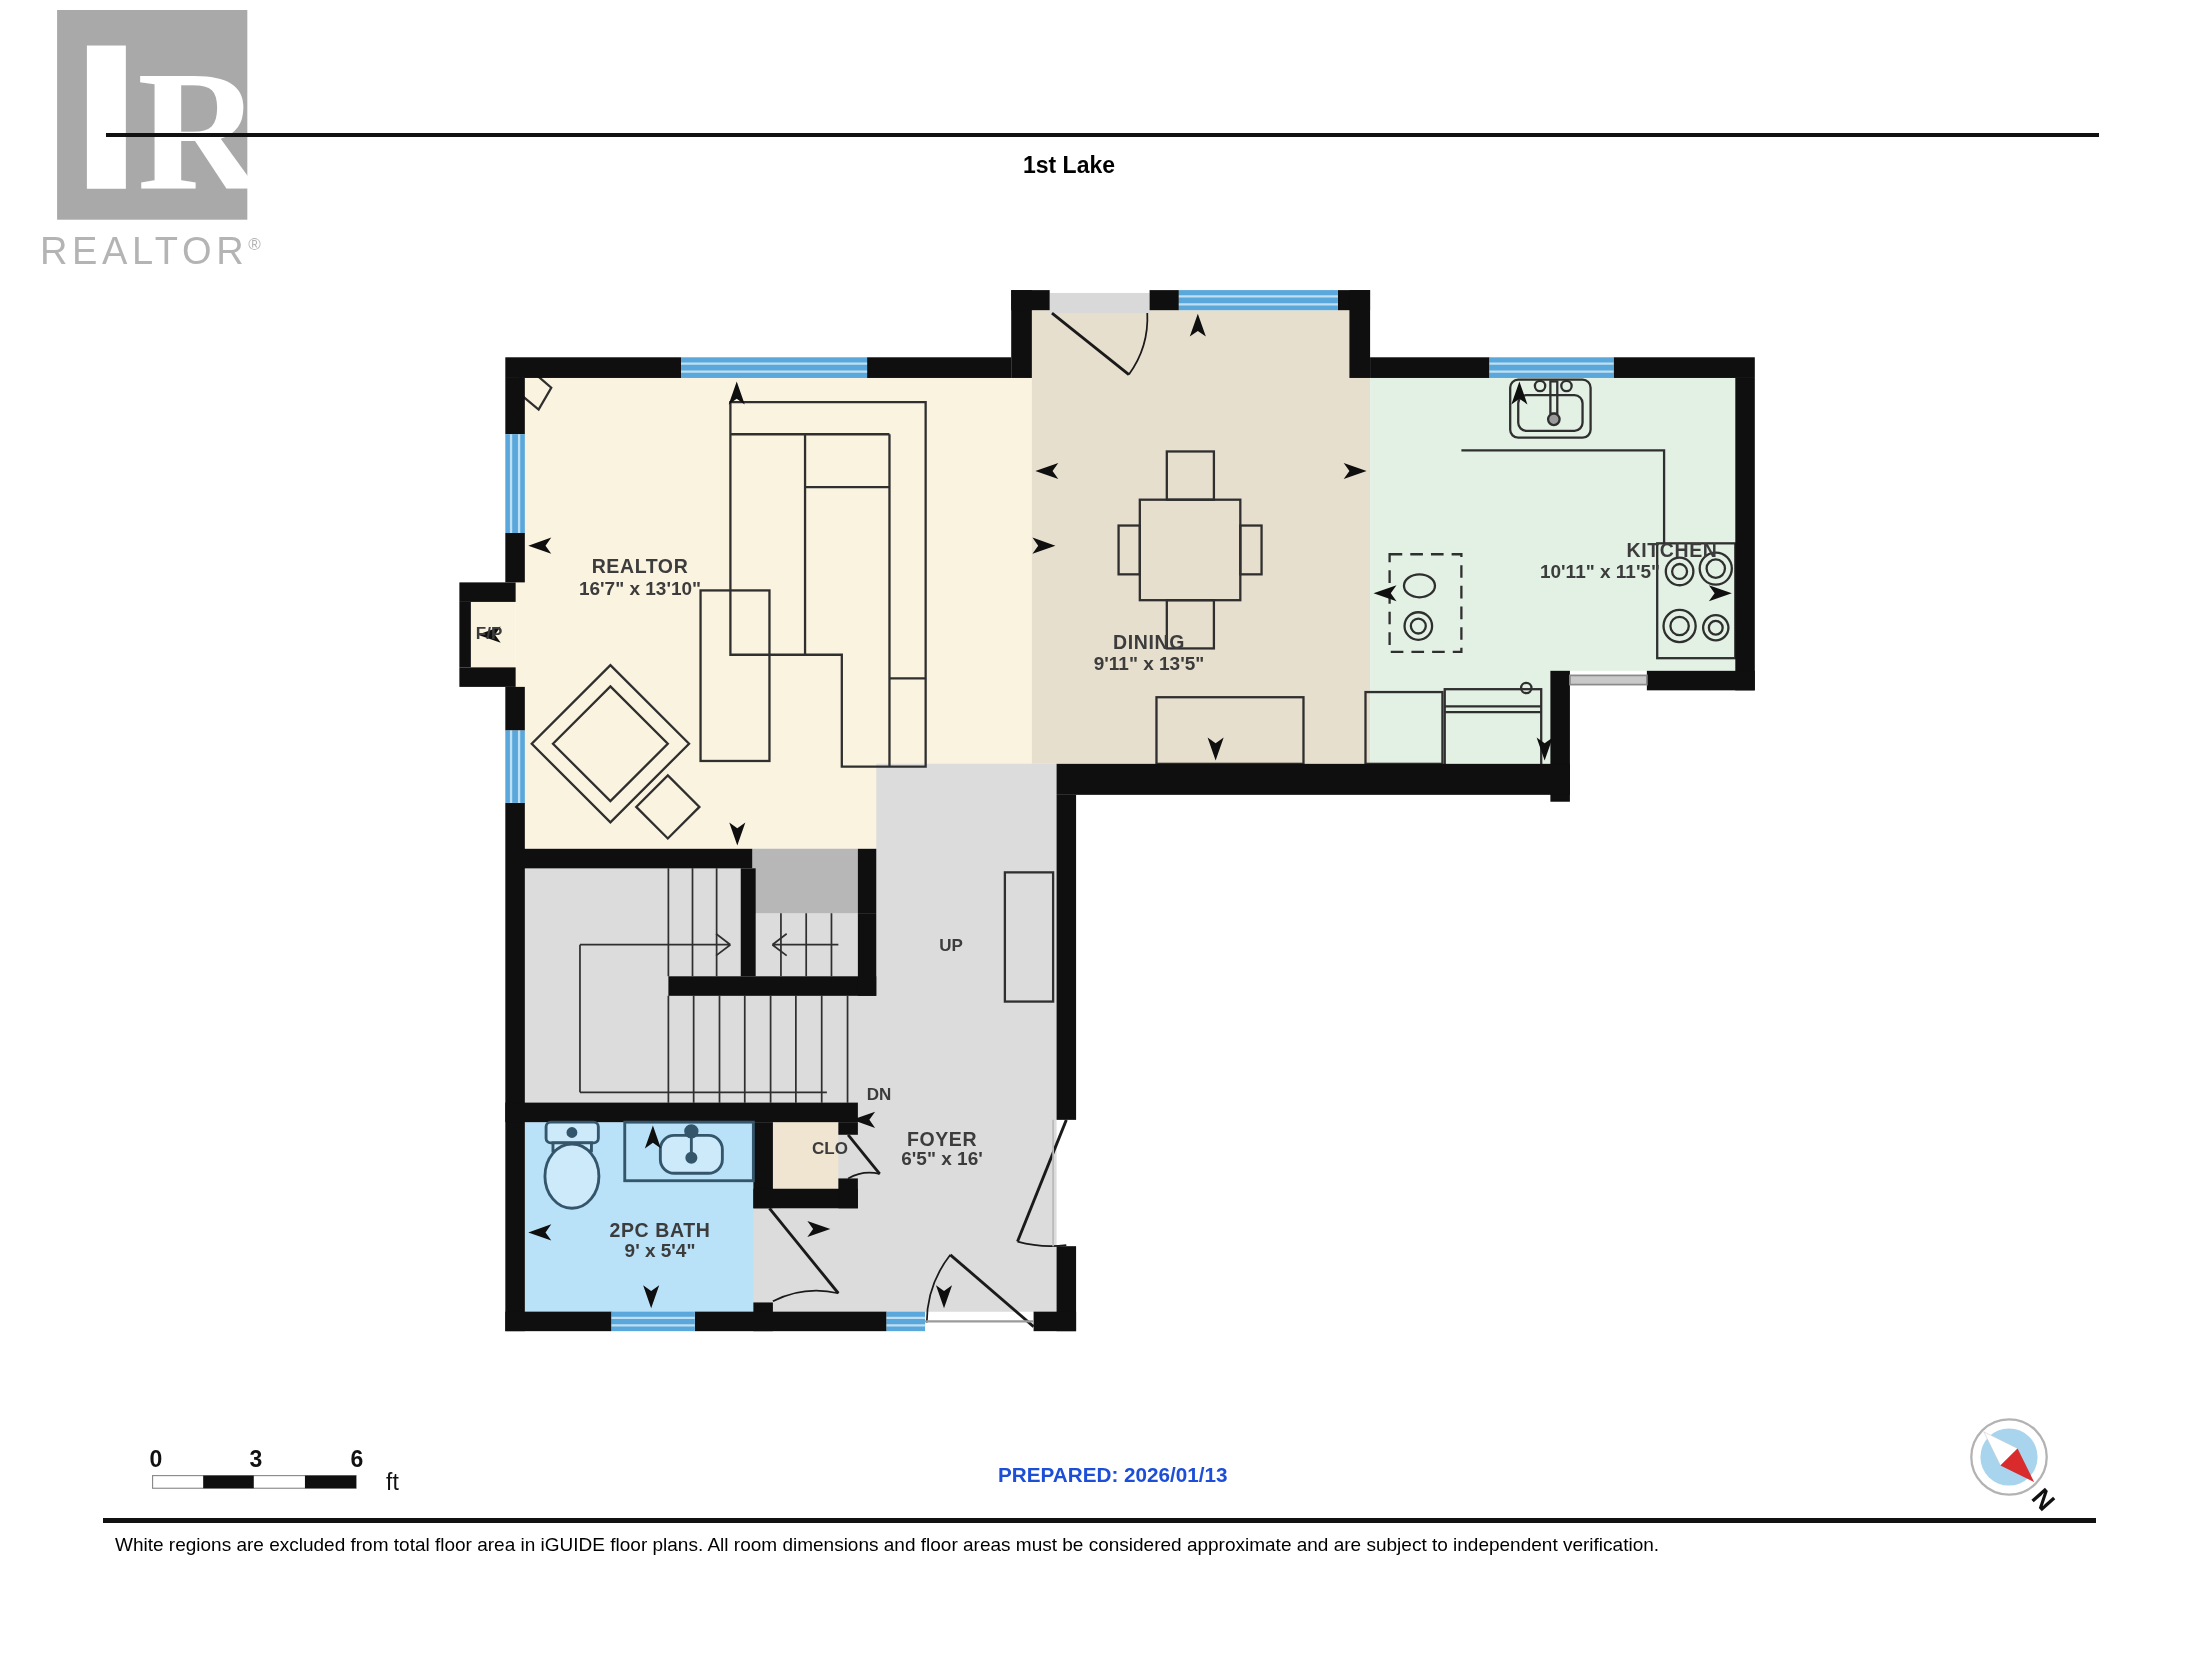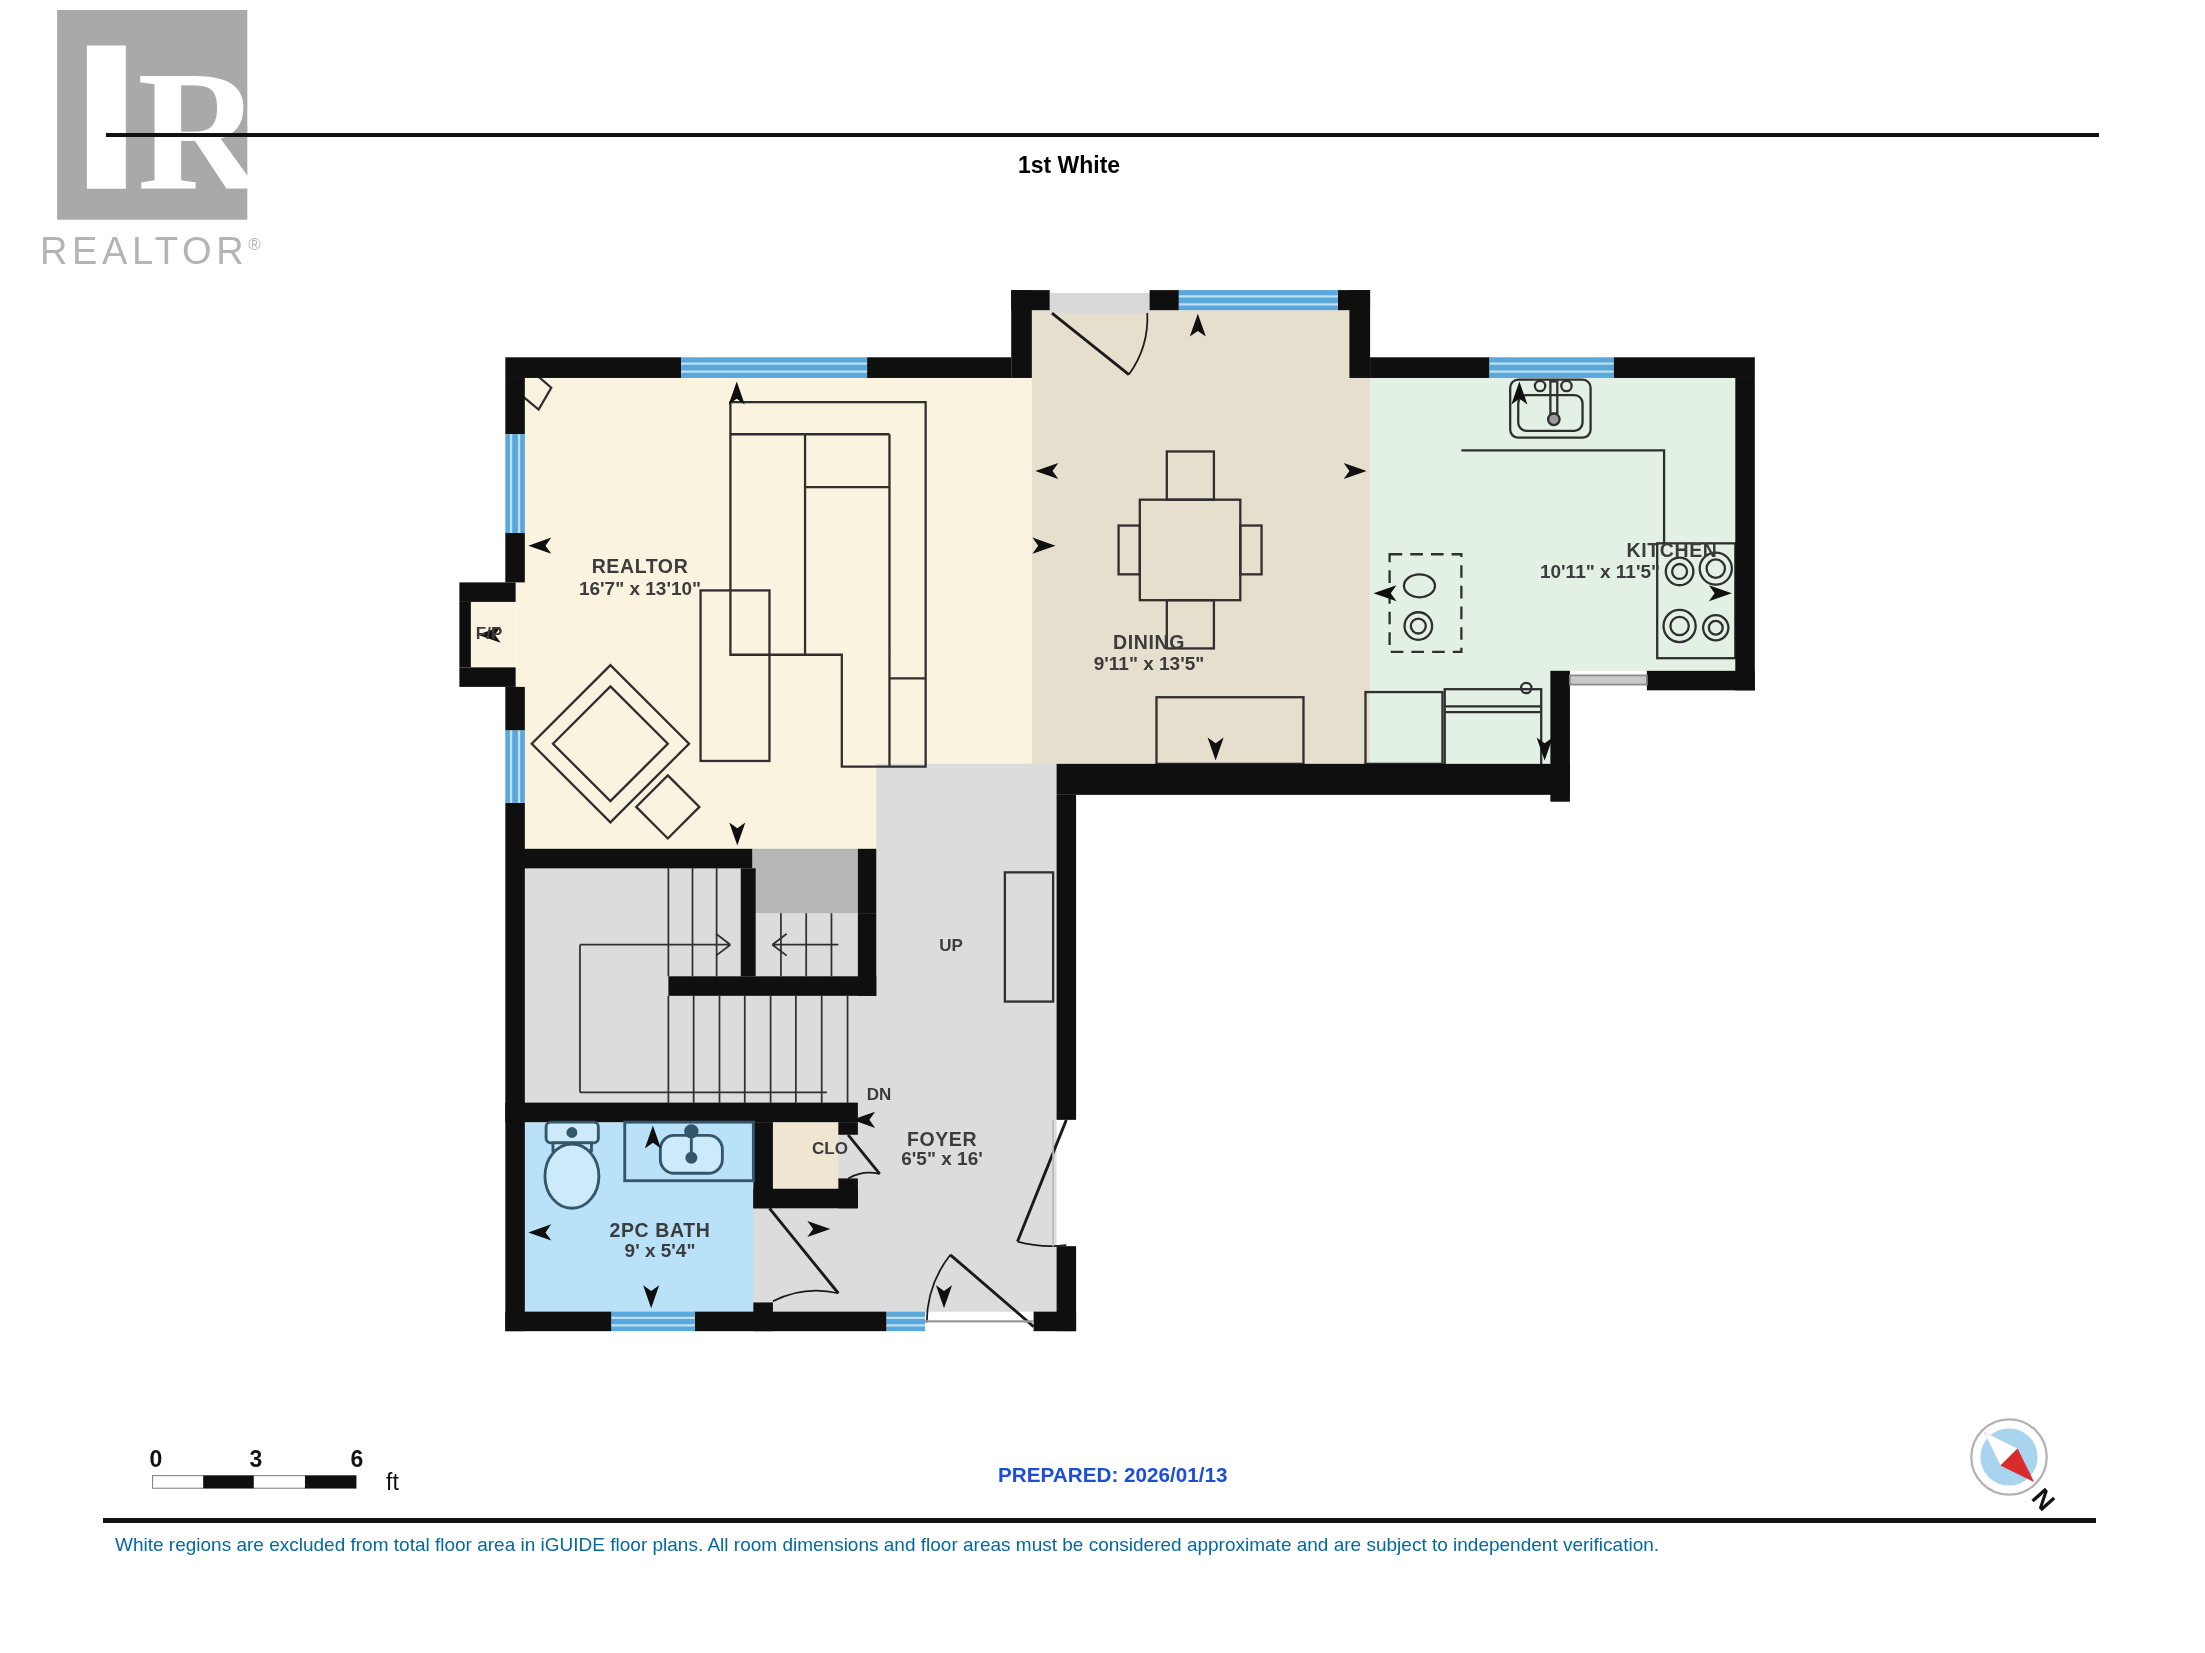--- a/index.html
+++ b/index.html
@@ -10,39 +10,39 @@
   #plan-svg{position:absolute;left:0;top:0;}
   .room-name{font-size:19.5px;font-weight:bold;color:#3c3c3c;letter-spacing:0.6px;}
   .room-dims{font-size:19px;font-weight:bold;color:#3c3c3c;}
   .small-label{font-size:17px;font-weight:bold;color:#3c3c3c;}
   #page-title{left:1108px;top:102px;font-size:36px;font-weight:bold;color:#000;}
   #floor-label{left:1069px;top:165px;font-size:23px;font-weight:bold;color:#000;}
   .rule{background:#111;}
   #brand-text{left:40px;top:230px;font-size:38px;color:#b4b4b4;letter-spacing:4.6px;font-weight:400;}
   #brand-text sup{font-size:17px;}
   #prepared{left:998px;top:1463px;font-size:20.7px;font-weight:bold;color:#1d4ed8;}
-  #disclaimer{left:115px;top:1534px;font-size:19px;color:#0369a1;}
+  #disclaimer{left:115px;top:1534px;font-size:19px;color:#000000;}
   .tick{font-size:23px;color:#111;font-weight:bold;}
   #ft-label{left:386px;top:1469px;font-size:23px;color:#111;}
   #north-label{left:2043px;top:1500px;font-size:26.4px;font-weight:bold;color:#111;transform:translate(-50%,-50%) rotate(48deg);}
 </style>
 </head>
 <body>
 
 <div id="page">
 
   <svg class="abs" style="left:57px;top:10.3px;" width="195" height="212" viewBox="0 0 340 370">
     <rect x="0" y="0" width="332" height="366" fill="#a9a9a9"></rect>
     <rect x="52" y="62" width="68" height="250" fill="#ffffff"></rect>
     <text x="140" y="312" font-family="Liberation Serif, serif" font-weight="bold" font-size="300" fill="#ffffff">R</text>
   </svg>
   <div class="abs" id="brand-text"><span>REALTOR</span><sup>®</sup></div>
 
   <div class="abs rule" style="left:106px;top:133px;width:1993px;height:4px;"></div>
-  <div class="abs ctr" id="floor-label">1st White</div>
+  <div class="abs ctr" id="floor-label">1st Lake</div>
 
   <svg id="plan-svg" width="2205" height="1654" viewBox="0 0 3840 2880">
 
     <g>
       <rect x="898" y="658" width="899" height="820" fill="#faf3df"></rect>
       <rect x="1797" y="540" width="589" height="790" fill="#e7dfcd"></rect>
       <path d="M2386,658 L3022,658 L3022,1168 L2734,1168 L2734,1330 L2386,1330 Z" fill="#e3f0e4"></path>
       <path d="M898,1478 L1526,1478 L1526,1330 L1840,1330 L1840,2284 L898,2284 Z" fill="#dcdcdc"></path>
       <rect x="914" y="1954" width="398" height="330" fill="#b9e1f8"></rect>
       <rect x="1346" y="1954" width="114" height="116" fill="#efe5d0"></rect>

